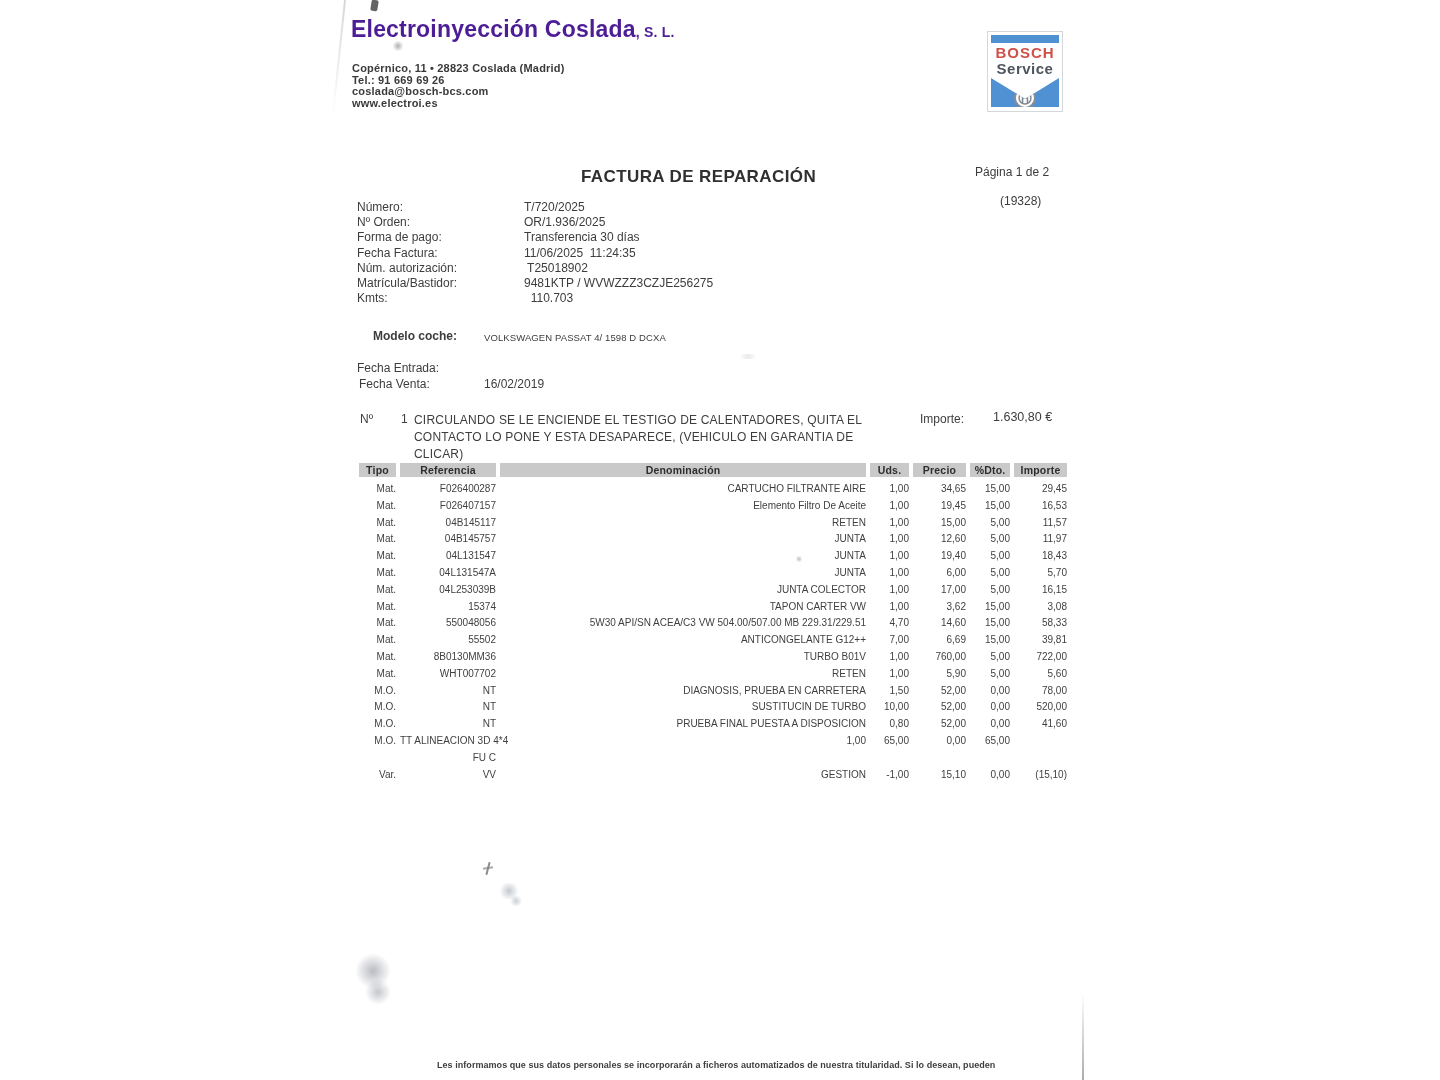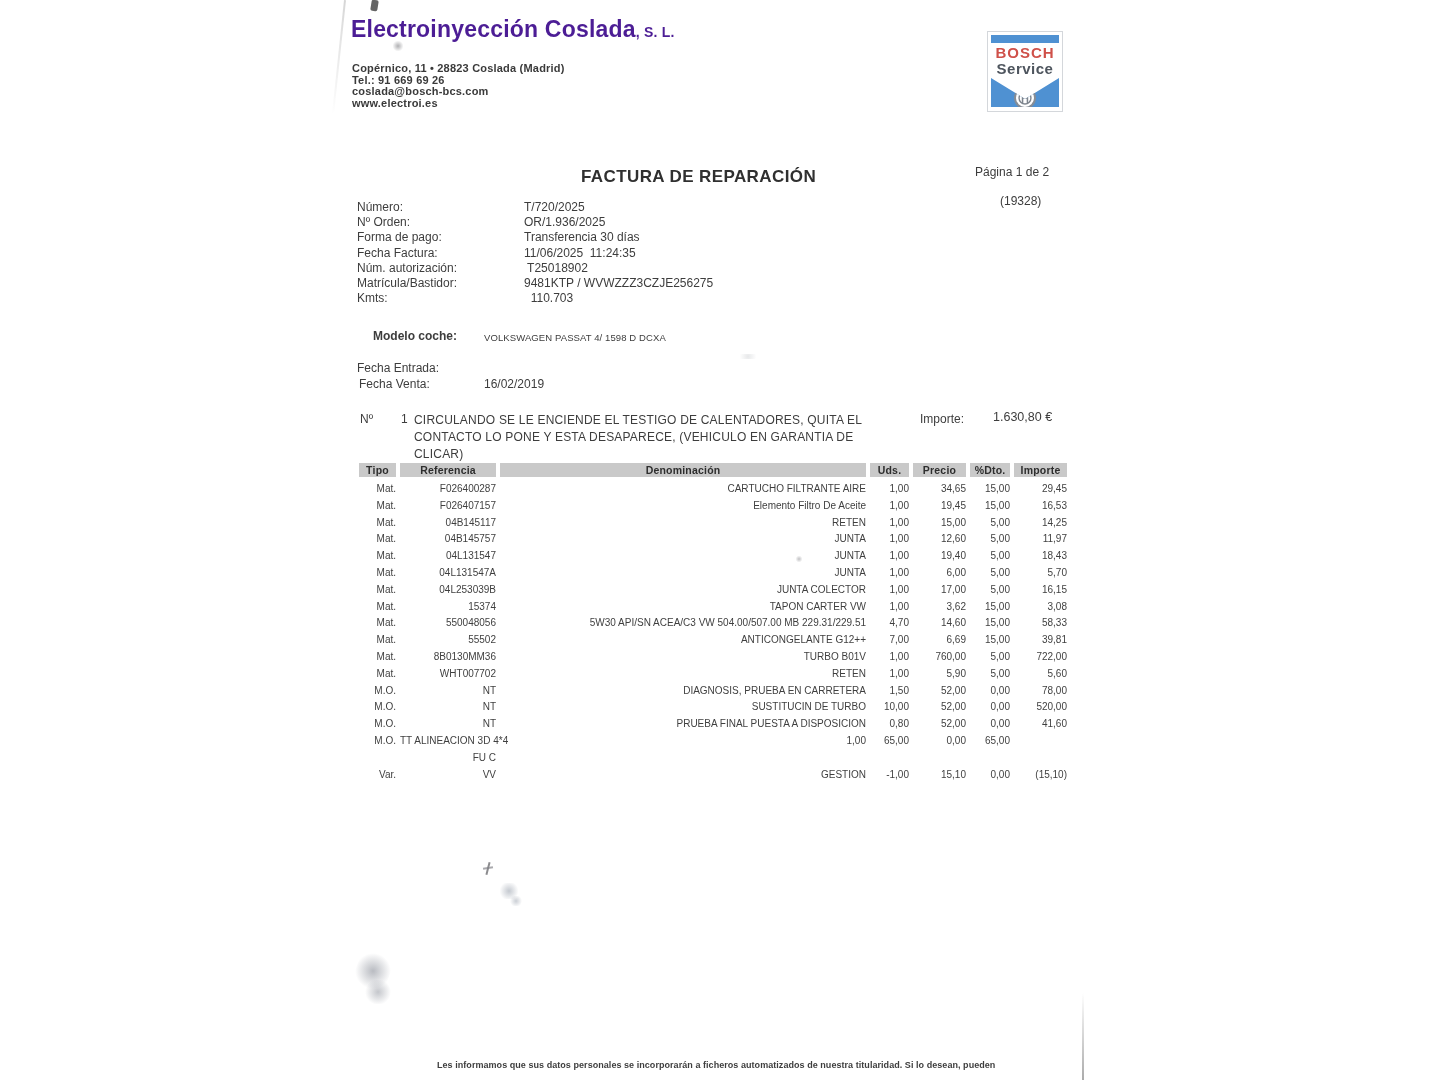--- a/index.html
+++ b/index.html
@@ -198,21 +198,21 @@
         <span class="tcell c5">15,00</span>
         <span class="tcell c6">16,53</span>
       </div>
       <div class="trow">
         <span class="tcell c0">Mat.</span>
         <span class="tcell c1">04B145117</span>
         <span class="tcell c2">RETEN</span>
         <span class="tcell c3">1,00</span>
         <span class="tcell c4">15,00</span>
         <span class="tcell c5">5,00</span>
-        <span class="tcell c6">14,25</span>
+        <span class="tcell c6">11,57</span>
       </div>
       <div class="trow">
         <span class="tcell c0">Mat.</span>
         <span class="tcell c1">04B145757</span>
         <span class="tcell c2">JUNTA</span>
         <span class="tcell c3">1,00</span>
         <span class="tcell c4">12,60</span>
         <span class="tcell c5">5,00</span>
         <span class="tcell c6">11,97</span>
       </div>

